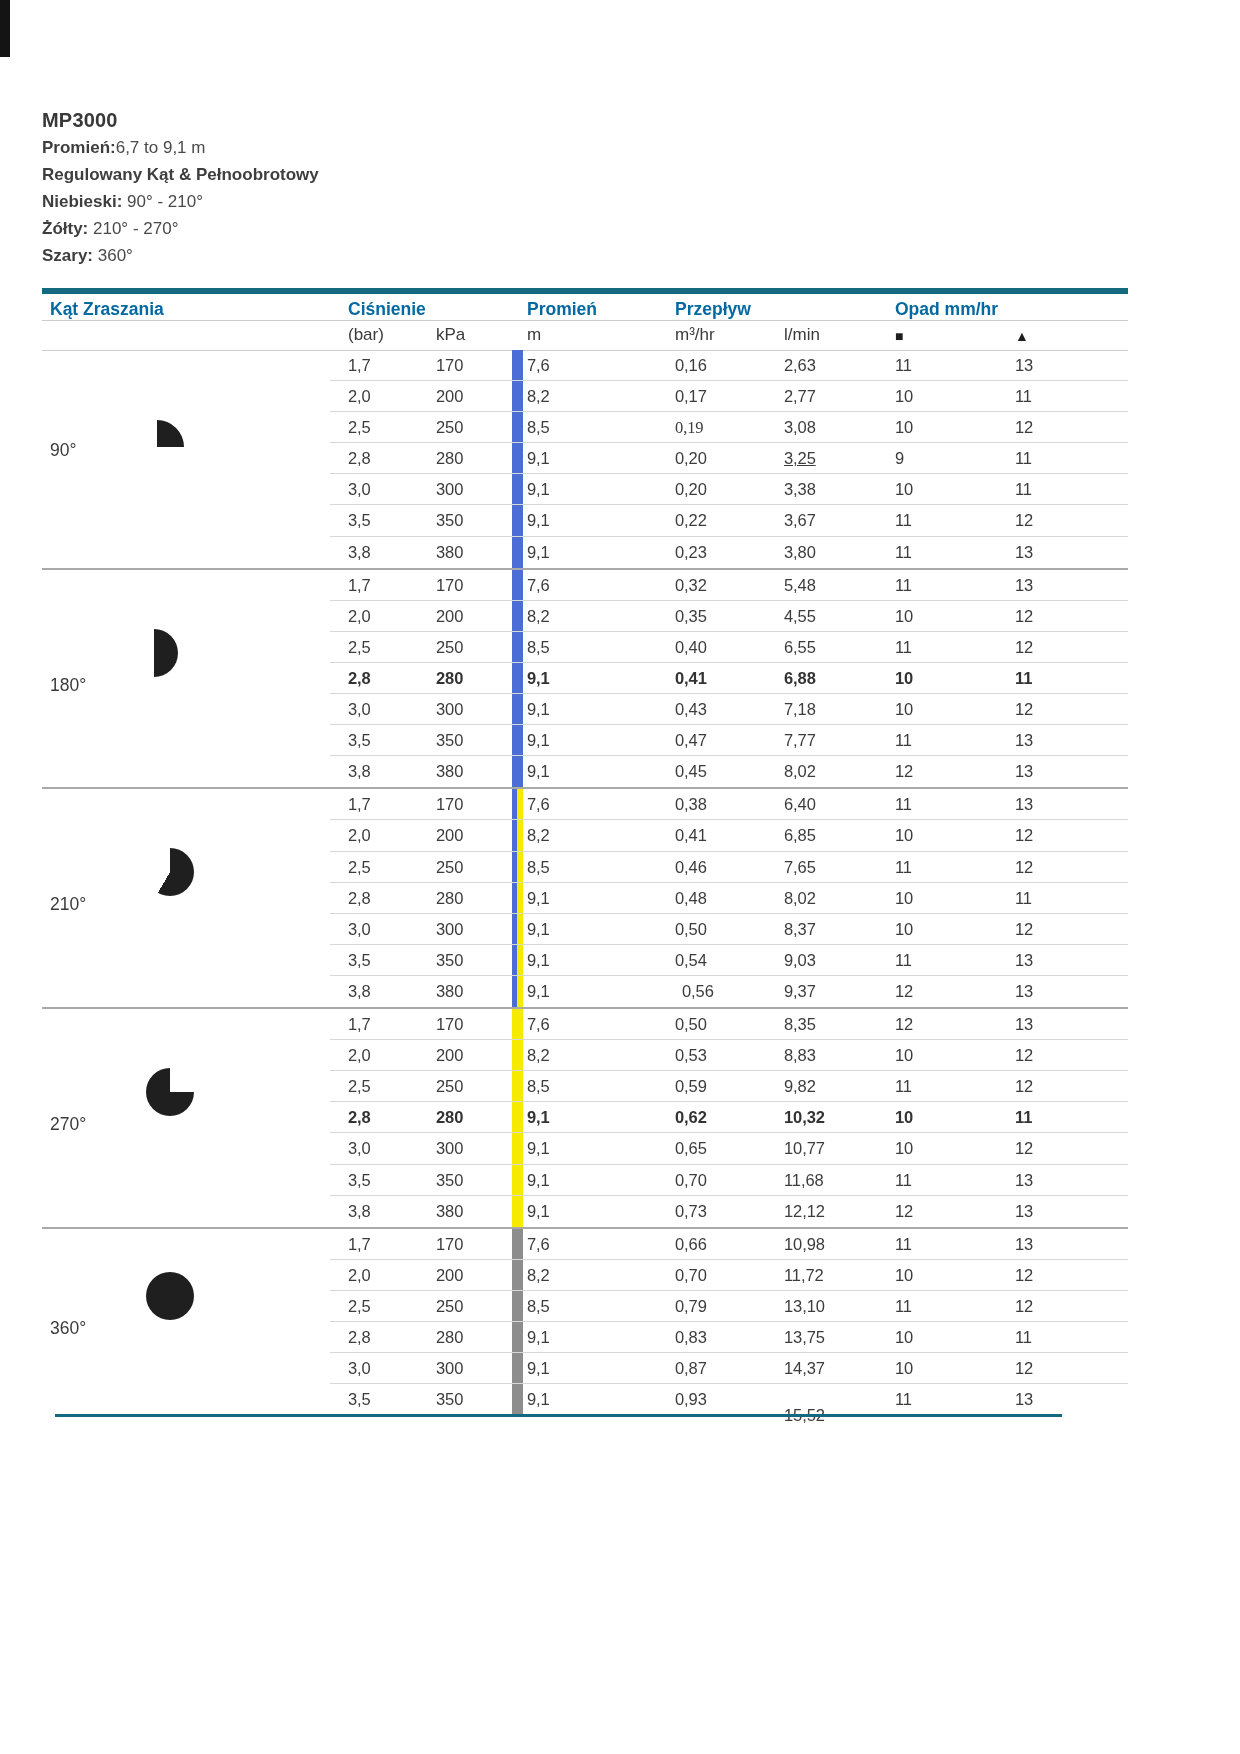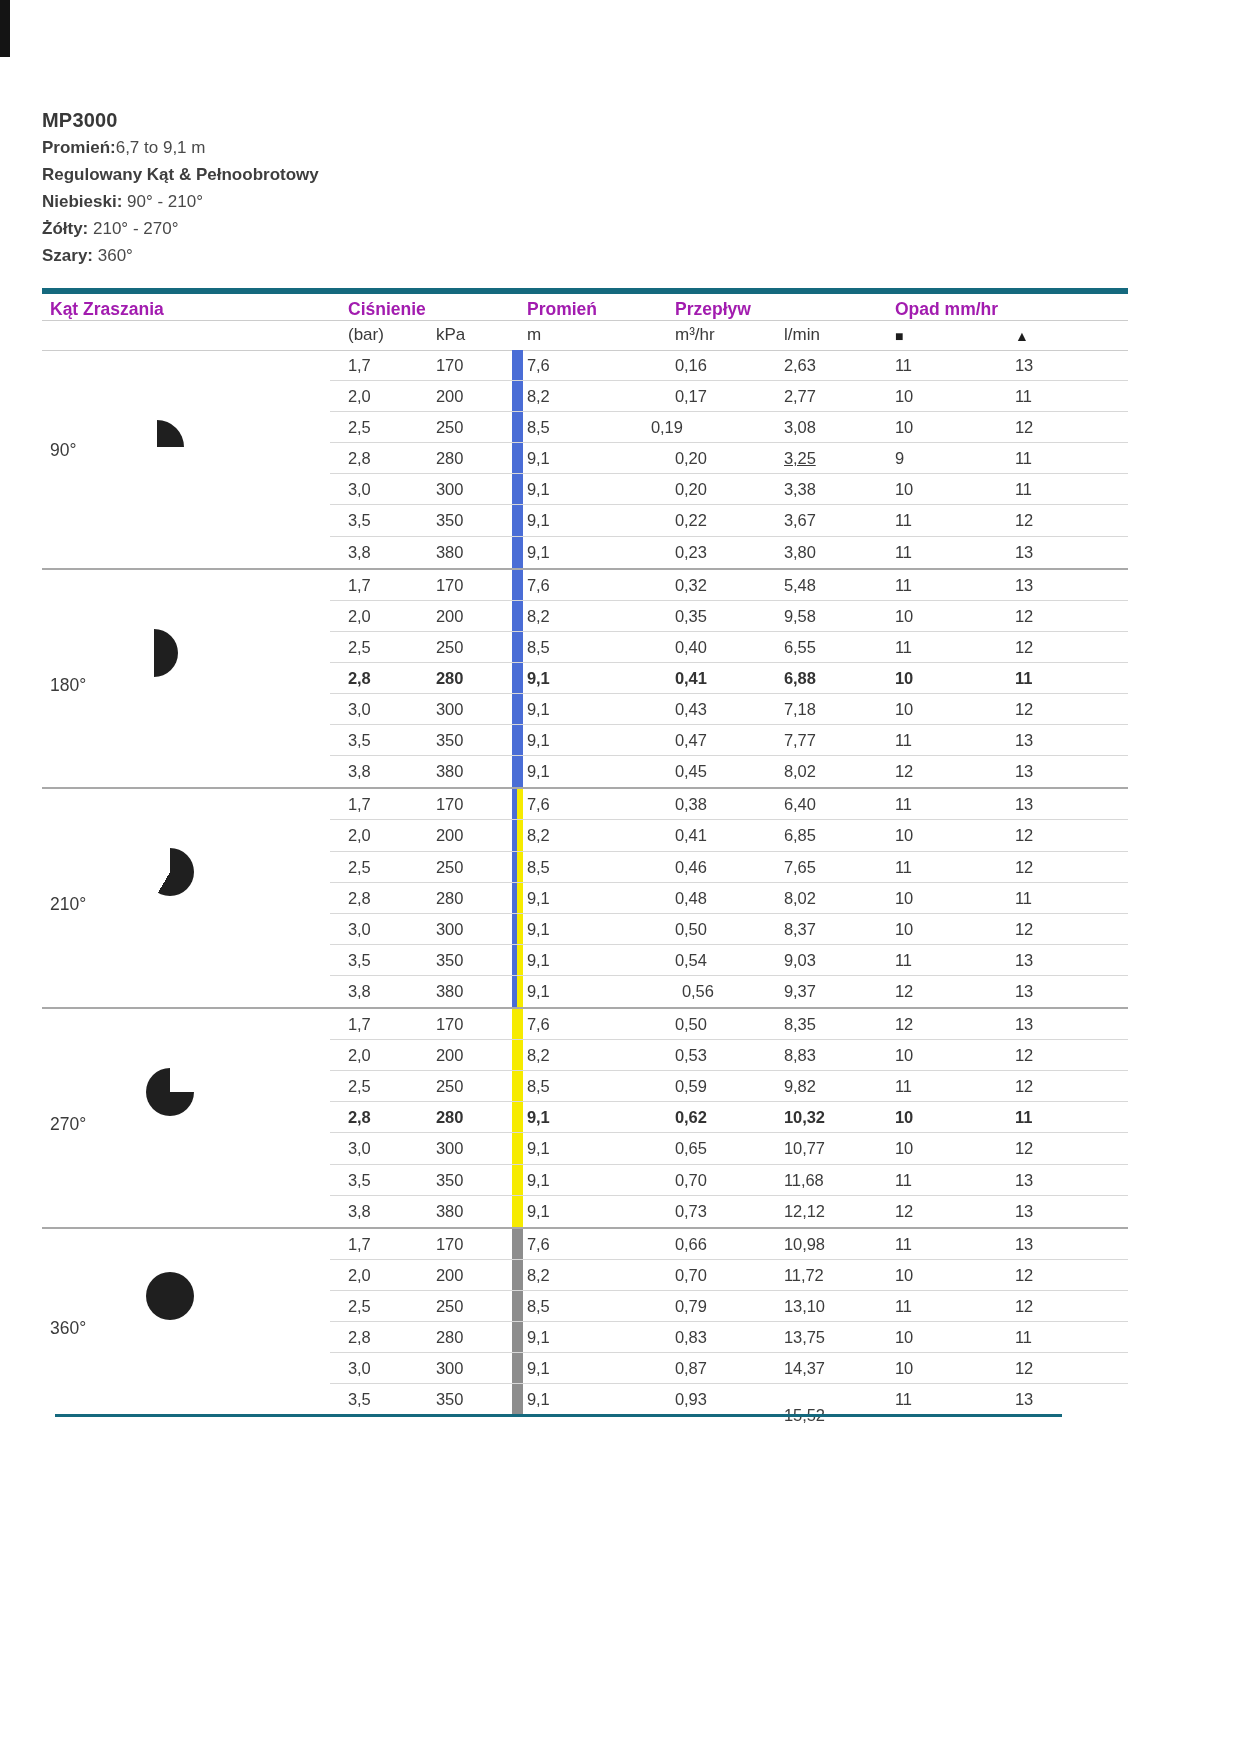--- a/index.html
+++ b/index.html
@@ -5,21 +5,21 @@
   html,body{margin:0;padding:0;background:#e9e9e9;}
   .page{position:relative;width:1240px;height:1754px;background:#ffffff;
         font-family:"Liberation Sans",sans-serif;color:#3c3c3c;overflow:hidden;margin:0 auto;}
   .corner-mark{position:absolute;left:0;top:0;width:10px;height:57px;background:#141414;}
   .title-block{position:absolute;left:42px;top:106px;}
   .doc-title{font-size:20px;font-weight:700;color:#383838;line-height:28px;letter-spacing:.2px;}
   .infoline{font-size:17px;line-height:27px;color:#4a4a4a;}
   .b{font-weight:700;color:#3e3e3e;}
   .tbl{position:absolute;left:42px;top:288px;width:1086px;}
   .tealbar{position:absolute;left:0;top:0;width:1086px;height:6px;}
-  .gh{position:absolute;top:11px;font-weight:700;font-size:17.5px;color:#a21caf;white-space:nowrap;}
+  .gh{position:absolute;top:11px;font-weight:700;font-size:17.5px;color:#0369a1;white-space:nowrap;}
   .hline{position:absolute;left:0;width:1086px;height:1px;background:#cccccc;}
   .sub{position:absolute;top:37px;font-size:17px;color:#3b3b3b;white-space:nowrap;}
   .sub.glyph{font-size:14px;color:#1d1d1d;top:40px;}
   .sections{position:absolute;left:0;top:62px;width:1086px;}
   .section{position:relative;width:1086px;}
   .section + .section{border-top:2px solid #a9a9a9;}
   .row{position:relative;height:31.1px;}
   .cell{position:absolute;top:0;height:31.1px;line-height:31.1px;font-size:16.5px;
         color:#3c3c3c;white-space:nowrap;letter-spacing:-.1px;}
   .row.boldrow .cell{font-weight:700;color:#333333;}
@@ -106,21 +106,21 @@
             <div class="cell" style="left: 633px;">0,17</div>
             <div class="cell" style="left: 742px;">2,77</div>
             <div class="cell" style="left: 853px;">10</div>
             <div class="cell" style="left: 973px;">11</div>
             <div class="rline"></div>
           </div>
           <div class="row">
             <div class="cell" style="left: 306px;">2,5</div>
             <div class="cell" style="left: 394px;">250</div>
             <div class="cell" style="left: 485px;">8,5</div>
-            <div class="cell" style="left: 609px;">0,19</div>
+            <div class="cell" style="left: 633px; font-family: Liberation Serif, serif;">0,19</div>
             <div class="cell" style="left: 742px;">3,08</div>
             <div class="cell" style="left: 853px;">10</div>
             <div class="cell" style="left: 973px;">12</div>
             <div class="rline"></div>
           </div>
           <div class="row">
             <div class="cell" style="left: 306px;">2,8</div>
             <div class="cell" style="left: 394px;">280</div>
             <div class="cell" style="left: 485px;">9,1</div>
             <div class="cell" style="left: 633px;">0,20</div>
@@ -171,21 +171,21 @@
             <div class="cell" style="left: 742px;">5,48</div>
             <div class="cell" style="left: 853px;">11</div>
             <div class="cell" style="left: 973px;">13</div>
             <div class="rline"></div>
           </div>
           <div class="row">
             <div class="cell" style="left: 306px;">2,0</div>
             <div class="cell" style="left: 394px;">200</div>
             <div class="cell" style="left: 485px;">8,2</div>
             <div class="cell" style="left: 633px;">0,35</div>
-            <div class="cell" style="left: 742px;">9,58</div>
+            <div class="cell" style="left: 742px;">4,55</div>
             <div class="cell" style="left: 853px;">10</div>
             <div class="cell" style="left: 973px;">12</div>
             <div class="rline"></div>
           </div>
           <div class="row">
             <div class="cell" style="left: 306px;">2,5</div>
             <div class="cell" style="left: 394px;">250</div>
             <div class="cell" style="left: 485px;">8,5</div>
             <div class="cell" style="left: 633px;">0,40</div>
             <div class="cell" style="left: 742px;">6,55</div>

